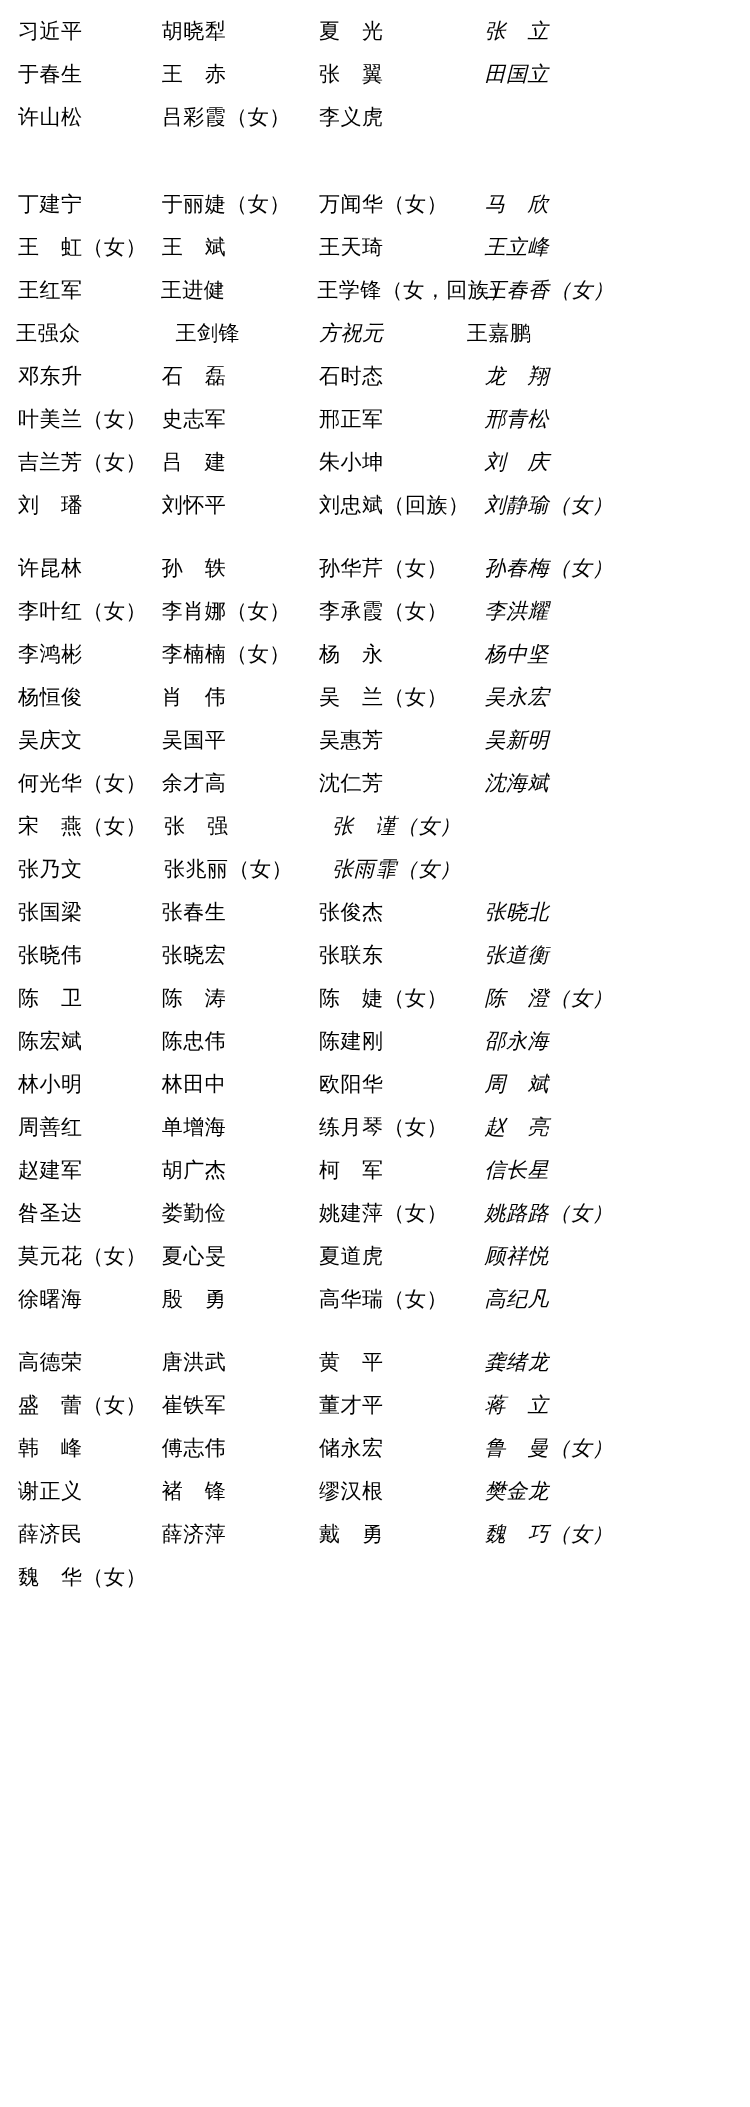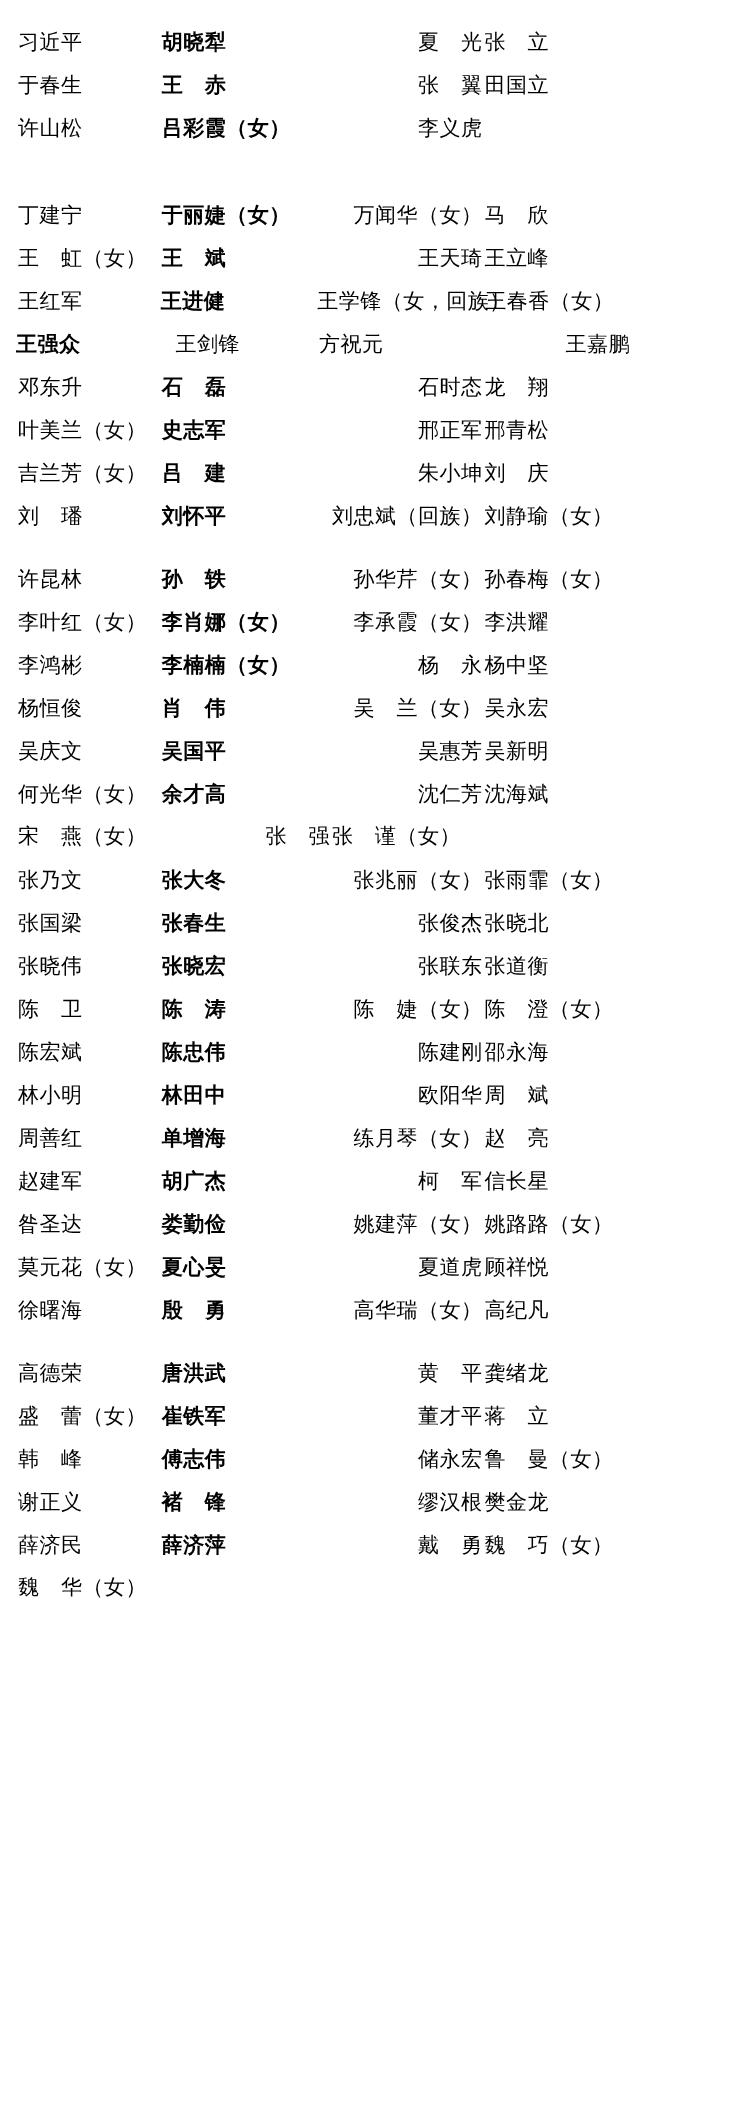--- a/index.html
+++ b/index.html
@@ -10,21 +10,21 @@
   body {
     width: 750px;
     min-height: 2107px;
     font-family: "DejaVu Serif", "Liberation Serif", serif;
     color: #000000;
   }
   .page {
     width: 644px;
     min-height: 2107px;
     box-sizing: border-box;
-    padding: 20px 14px 10px 14px;
+    padding: 10px 14px 10px 14px;
     background: #ffffff;
   }
   .group {
     display: block;
   }
   .spacer {
     height: 44px;
   }
   .spacer-small {
     height: 20px;
@@ -37,23 +37,23 @@
     line-height: 43px;
     white-space: nowrap;
   }
   .cell {
     font-size: 21px;
     letter-spacing: 0.5px;
     overflow: visible;
     box-sizing: border-box;
   }
   .c0 { width: 148px; padding-left: 4px; }
-  .c1 { width: 160px; padding-left: 2px; font-weight: bold; }
-  .c2 { width: 168px; padding-left: 2px; text-align: right; }
-  .c3 { width: 150px; padding-left: 2px; }
+  .c1 { width: 160px; padding-left: 2px; }
+  .c2 { width: 168px; padding-left: 2px; }
+  .c3 { width: 150px; padding-left: 2px; font-style: italic; }
 </style>
 </head>
 <body>
 
 <div class="page">
   <div id="content">
       <div class="group">
         <div class="row">
           <div class="cell c0">习近平</div>
           <div class="cell c1">胡晓犁</div>
@@ -162,21 +162,20 @@
           <div class="cell c2">沈仁芳</div>
           <div class="cell c3">沈海斌</div>
         </div>
         <div class="row">
           <div class="cell c0">宋　燕（女）</div>
           <div class="cell c2">张　强</div>
           <div class="cell c3">张　谨（女）</div>
         </div>
         <div class="row">
           <div class="cell c0">张乃文</div>
-          <div class="cell c1">张大冬</div>
           <div class="cell c2">张兆丽（女）</div>
           <div class="cell c3">张雨霏（女）</div>
         </div>
         <div class="row">
           <div class="cell c0">张国梁</div>
           <div class="cell c1">张春生</div>
           <div class="cell c2">张俊杰</div>
           <div class="cell c3">张晓北</div>
         </div>
         <div class="row">

